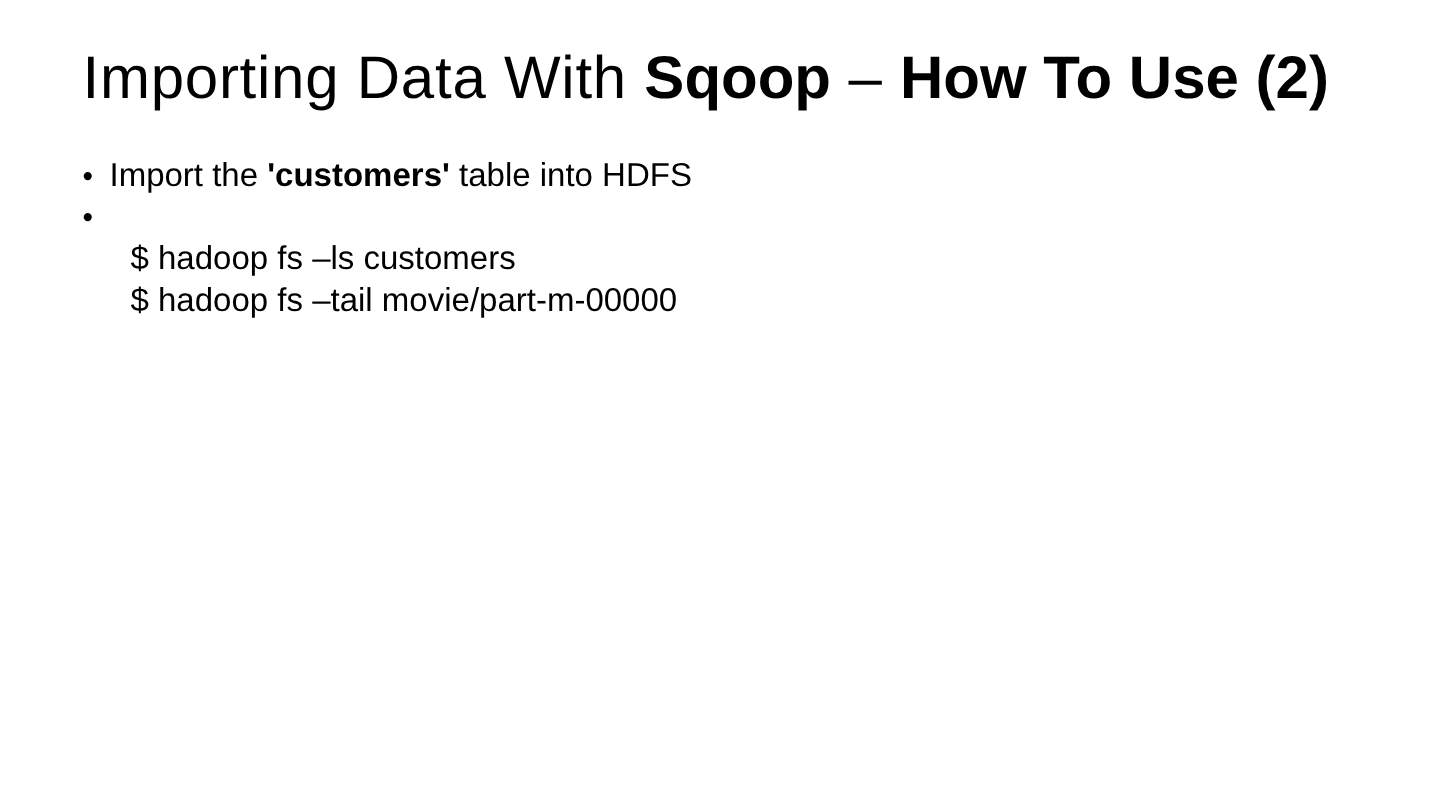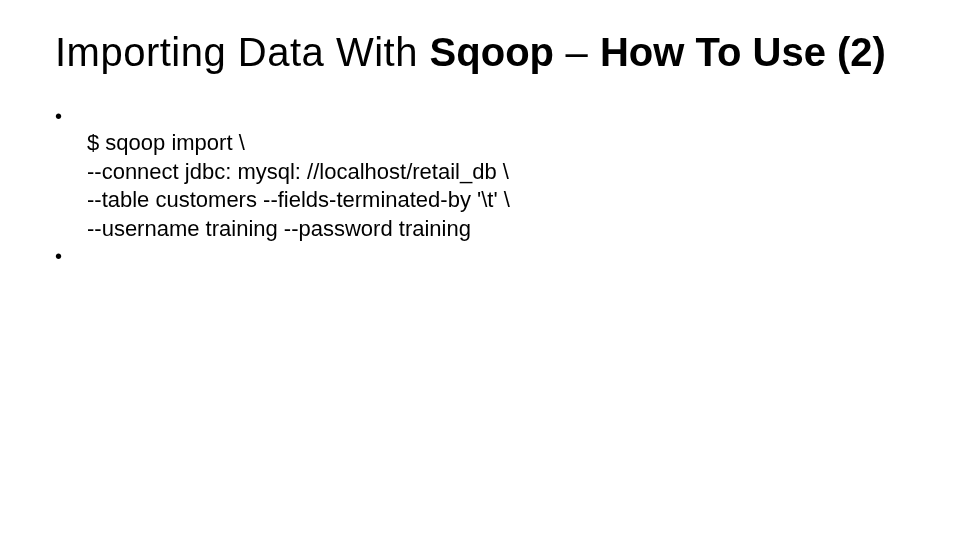--- a/index.html
+++ b/index.html
@@ -57,27 +57,28 @@
 <div class="slide">
 
   <div class="title">
     <span class="w-light">Importing Data With </span><span class="w-bold">Sqoop</span><span class="w-light"> – </span><span class="w-bold">How To Use (2)</span>
   </div>
 
   <div class="bullets">
 
     <div class="bullet-row">
       <div class="bullet-dot">•</div>
+      <div class="bullet-text">
+        <span>Import the </span><span class="bold">'customers'</span><span> table into HDFS</span>
+      </div>
     </div>
 
-    <div class="code">$ sqoop import \
---connect jdbc: mysql: //localhost/retail_db \
---table customers --fields-terminated-by '\t' \
---username training --password training</div>
 
     <div class="bullet-row">
       <div class="bullet-dot">•</div>
     </div>
 
+    <div class="code">$ hadoop fs –ls customers
+$ hadoop fs –tail movie/part-m-00000</div>
 
   </div>
 
 </div>
 
 </body></html>

